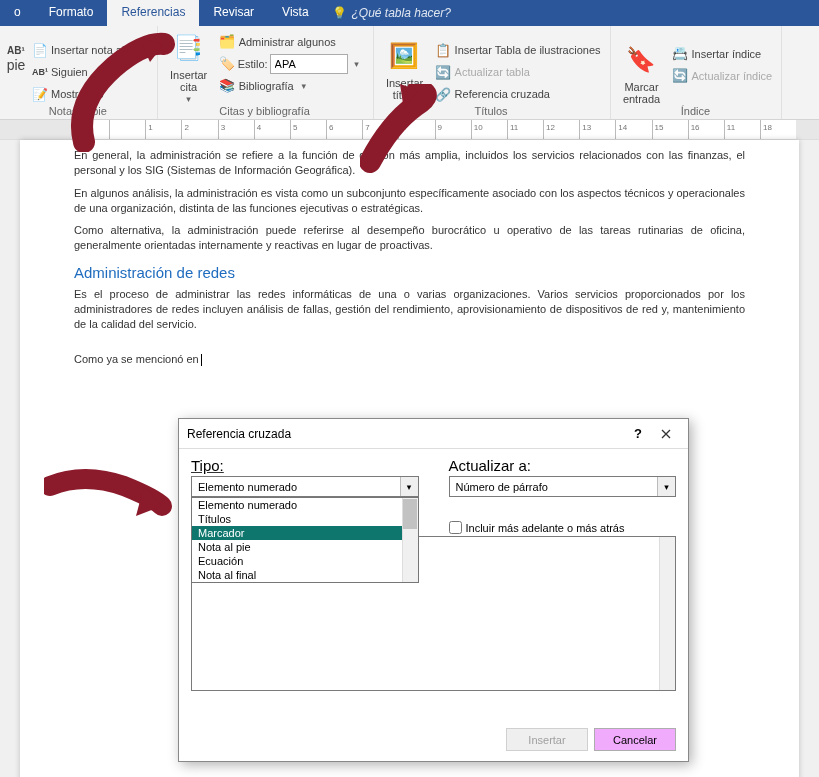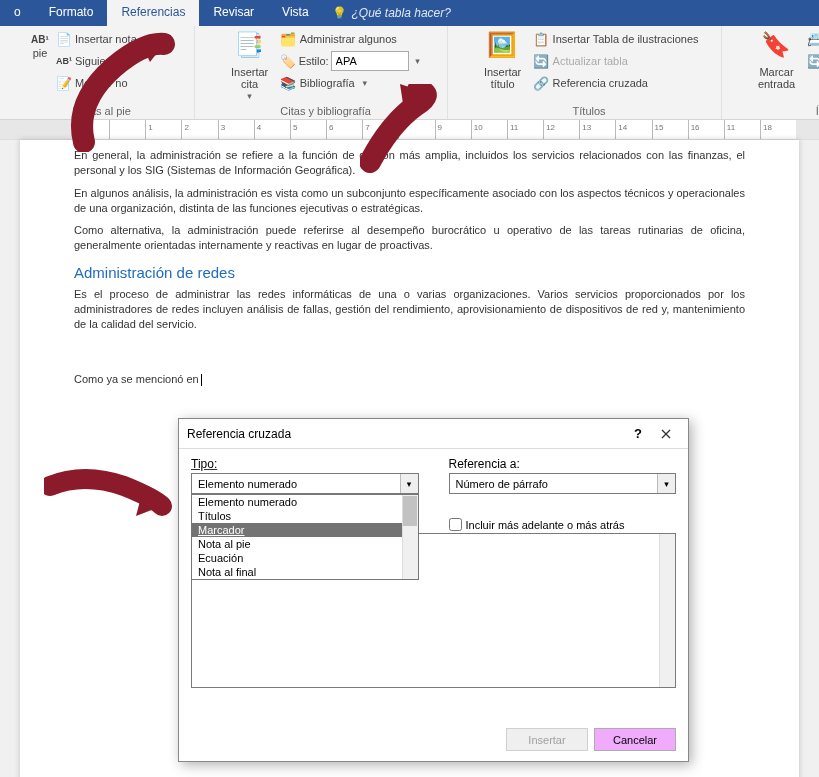--- a/index.html
+++ b/index.html
@@ -7,21 +7,21 @@
   
   
   .ribbon-tabs { background: #2b579a; height: 26px; display: flex; align-items: stretch; color: #fff; font-size: 12px; }
   .ribbon-tab { padding: 5px 14px; cursor: default; }
   .ribbon-tab.active { background: #f3f3f3; color: #2b579a; }
   .tellme { display: flex; align-items: center; gap: 4px; padding: 5px 10px; opacity: .85; font-style: italic; }
   .lightbulb { font-style: normal; }
   
   
   .ribbon { background: #f3f3f3; border-bottom: 1px solid #d4d4d4; height: 94px; display: flex; font-size: 11px; color: #444; }
-  .group { border-right: 1px solid #e1e1e1; padding: 2px 20px 0 6px; display: flex; flex-direction: column; justify-content: space-between; margin-left: 24px; }
+  .group { border-right: 1px solid #e1e1e1; padding: 2px 7px 0 6px; display: flex; flex-direction: column; justify-content: flex-end; }
   .group-body { display: flex; gap: 4px; }
   .group-label { text-align: center; font-size: 11px; color: #666; padding-bottom: 2px; }
   .vbtn { display: flex; flex-direction: column; align-items: center; justify-content: flex-start; width: 50px; padding-top: 4px; font-size: 11px; line-height: 1.1; text-align: center; gap: 2px; }
   .row-btn { display: flex; align-items: center; gap: 3px; height: 22px; padding: 0 2px; white-space: nowrap; }
   .row-btn.disabled { color: #aaa; }
   .stack { display: flex; flex-direction: column; }
   .ic { width: 16px; height: 16px; display: inline-flex; align-items: center; justify-content: center; font-size: 13px; }
   .ic-big { width: 32px; height: 32px; font-size: 24px; }
   .style-dd { display:flex; align-items:center; gap:2px;}
   .style-dd input { width: 78px; height: 20px; border: 1px solid #ababab; font-size: 11px; padding: 0 4px; background:#fff; }
@@ -33,39 +33,39 @@
   .ruler-margin-right { position:absolute; right:0; top:0; height:100%; width:23px; background:#e7e7e7;}
   .ruler-ticks { position:absolute; left:73px; top:0; right:23px; height:100%; display:flex;}
   .rtick { flex:1; border-left:1px solid #bbb; position:relative;}
   .rtick span { position:absolute; left:2px; top:3px;}
   
   
   .doc-area { position: absolute; left:0; right:0; top:140px; bottom:0; background:#f0f0f0; }
   .page { position:absolute; left:20px; top:0; width:779px; min-height:700px; background:#fff; box-shadow: 0 0 6px rgba(0,0,0,.2); padding: 8px 54px 40px 54px; font-size:11px; color:#333; line-height:1.35; }
   .page p { margin-bottom: 8px; text-align: justify;}
   .page h3 { color: #1f6cbf; font-size: 15px; font-weight: normal; margin: 10px 0 4px 0; }
-  .cursor-line { margin-top: 40px; }
+  .cursor-line { margin-top: 20px; }
   .text-cursor { display:inline-block; width:1px; height:12px; background:#000; vertical-align:middle; margin-left:2px;}
   
   
   .dialog { position:absolute; left:178px; top:418px; width:511px; height:344px; background:#fff; border:1px solid #888; box-shadow: 3px 3px 12px rgba(0,0,0,.3); font-size:11px; }
   .dlg-title { height:30px; border-bottom:1px solid #ddd; display:flex; align-items:center; padding:0 8px; }
   .dlg-title-text { flex:1; font-size:12px; }
   .dlg-help, .dlg-close { width:28px; height:22px; display:flex; align-items:center; justify-content:center; font-size:13px; }
   .dlg-close svg { width:10px; height:10px; }
   .dlg-body { padding: 8px 12px; }
   .dlg-row { display:flex; gap:30px; }
   .dlg-col { flex:1; display:flex; flex-direction:column; gap:2px; }
-  .dlg-label { font-size:12px; }
+  .dlg-label { font-size:15px; }
   .selectbox { border:1px solid #7a7a7a; height:21px; display:flex; align-items:center; background:#fff; position:relative;}
   .selectbox span { padding:0 6px; flex:1;}
   .selectbox .chev { width:18px; text-align:center; font-size:9px; border-left:1px solid #bbb; background:#efefef; height:100%; display:flex; align-items:center; justify-content:center;}
   .dropdown-list { position:absolute; top:20px; left:-1px; width: calc(100% + 2px); background:#fff; border:1px solid #767676; z-index:5; }
   .dropdown-list .opt { padding:1px 6px; font-size:11px; }
-  .dropdown-list .opt.sel { background:#737373; color:#fff;text-decoration:underline; }
+  .dropdown-list .opt.sel { background:#0f766e; color:#fff; }
   .dd-scrollbar { position:absolute; right:0; top:0; bottom:0; width:16px; background:#f0f0f0; border-left:1px solid #ddd;}
   .dd-scrollthumb { position:absolute; right:1px; top:1px; width:14px; height:30px; background:#c2c2c2;}
   .chk-row { display:flex; align-items:center; gap:4px; margin-top:22px;}
   .chk-row input { width:13px; height:13px; }
   .dlg-label2 { font-size:11px; margin-top:8px;}
   .listbox { border:1px solid #7a7a7a; height:155px; background:#fff; margin-top:2px; position:relative;}
   .lb-scroll { position:absolute; right:0; top:0; bottom:0; width:16px; background:#f0f0f0; border-left:1px solid #ddd;}
   .dlg-buttons { position:absolute; bottom:10px; right:12px; display:flex; gap:6px;}
   .dlg-btn { width:82px; height:23px; border:1px solid #adadad; background:#f0abfc; font-size:11px; }
   .dlg-btn.disabled { color:#a0a0a0; background:#efefef; border-color:#d0d0d0;}
@@ -87,21 +87,21 @@
     <span>¿Qué tabla hacer?</span>
   </div>
 </div>
 
 <div class="ribbon">
 
   <div class="group">
     <div class="group-body">
       <div class="vbtn" style="width:20px; padding-top:6px;">
         <span style="font-size:10px; font-weight:bold;">AB¹</span>
-        <span style="font-size:11px;">pie</span>
+        <span style="font-size:14px;">pie</span>
       </div>
       <div class="stack">
         <div class="row-btn">
           <span class="ic">📄</span>
           <span>Insertar nota al final</span>
         </div>
         <div class="row-btn">
           <span style="font-size:9px; font-weight:bold;">AB¹</span>
           <span>Siguien</span>
         </div>
@@ -295,21 +295,21 @@
               <div class="opt">Ecuación</div>
               <div class="opt">Nota al final</div>
               <div class="dd-scrollbar">
                 <div class="dd-scrollthumb"></div>
               </div>
           </div>
         </div>
         <div class="dlg-label2">Para qué elemento numerado:</div>
       </div>
       <div class="dlg-col">
-        <div class="dlg-label"><span>Referencia a:</span></div>
+        <div class="dlg-label"><span>Actualizar a:</span></div>
         <div class="selectbox">
           <span>Número de párrafo</span>
           <div class="chev">▾</div>
         </div>
         <div class="chk-row">
           <input type="checkbox" style="">
           <span>Incluir más adelante o más atrás</span>
         </div>
       </div>
     </div>

